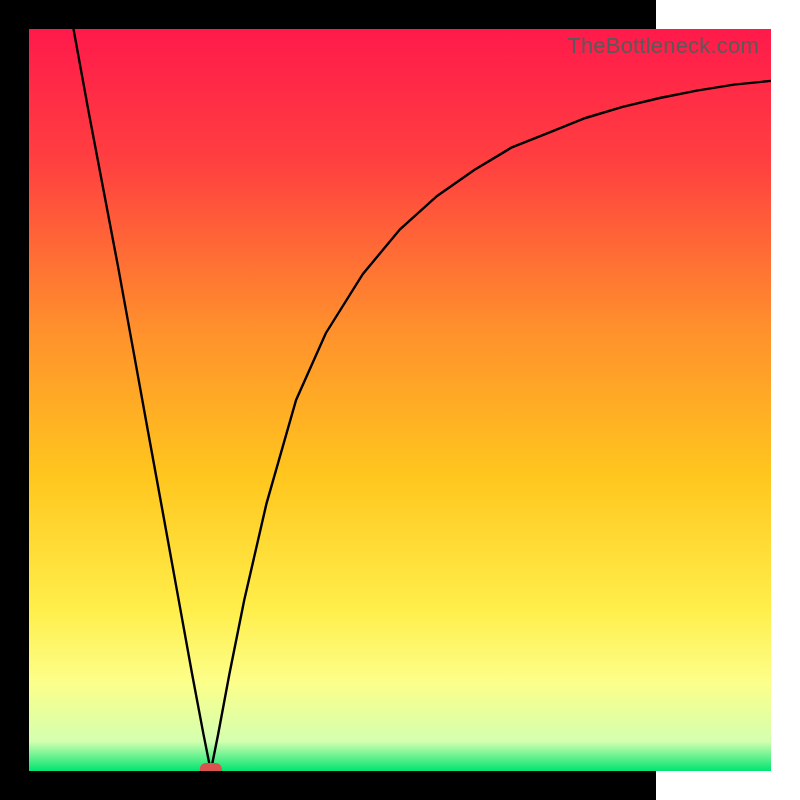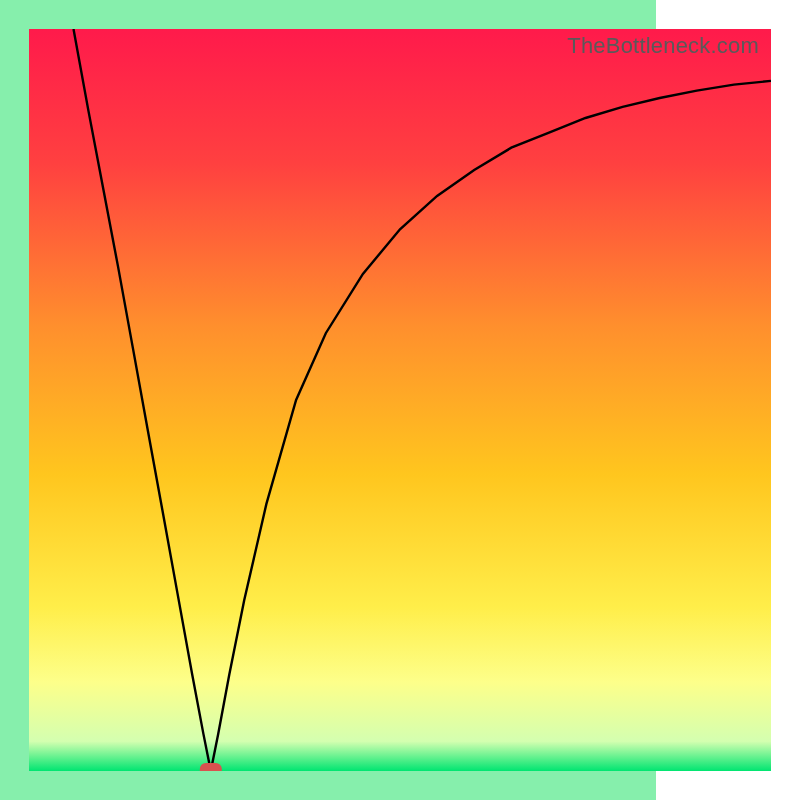--- a/index.html
+++ b/index.html
@@ -8,21 +8,21 @@
     width: 800px;
     height: 800px;
     overflow: hidden;
     background: #fff;
     font-family: Arial, Helvetica, sans-serif;
   }
   .frame {
     position: relative;
     width: 656px;
     height: 800px;
-    background: #86efac;
+    background: #000000;
   }
   .plot-area {
     position: absolute;
     left: 29px;
     top: 29px;
     width: 742px;
     height: 742px;
   }
   .watermark {
     position: absolute;

